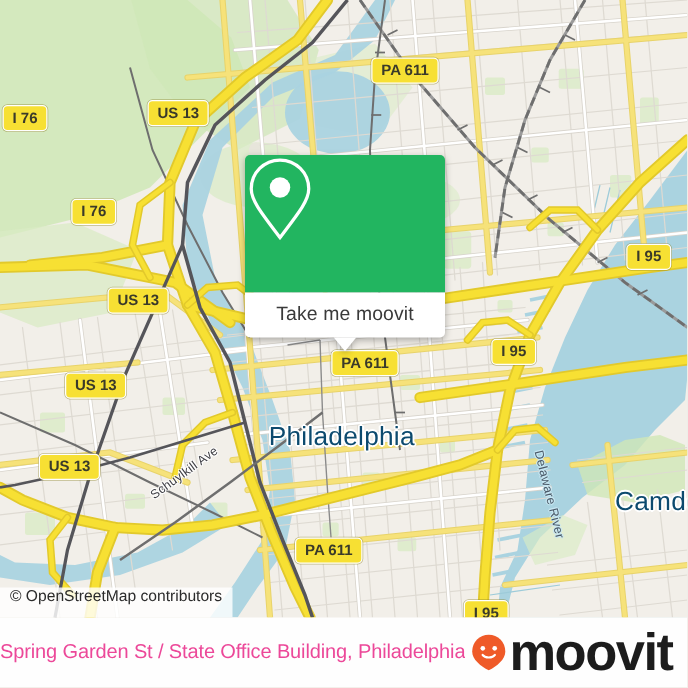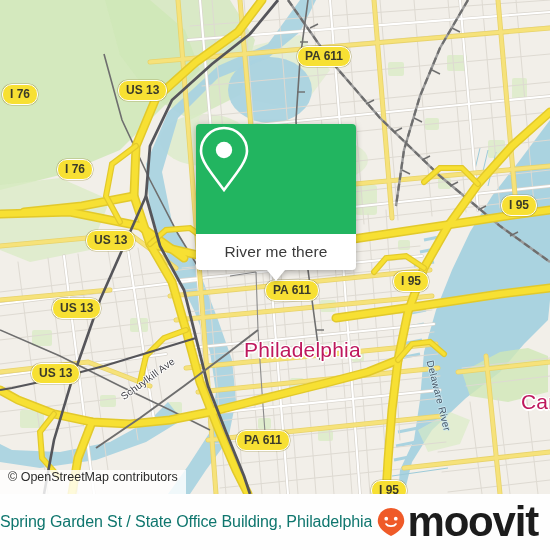--- a/index.html
+++ b/index.html
@@ -10,39 +10,38 @@
   }
   #app{position:relative;width:550px;height:550px;overflow:hidden;background:#f2efe9;}
 
   
   #map{position:absolute;left:0;top:0;width:550px;height:494px;overflow:hidden;background:#f2efe9;}
   #map svg{position:absolute;left:0;top:0;}
 
   
   .maplabel{position:absolute;pointer-events:none;white-space:nowrap;}
   .city-label{
-    font-size:21px;color:#be185d;letter-spacing:.2px;
+    font-size:21px;color:#0c4a6e;letter-spacing:.2px;
     text-shadow:
       1.5px 0 #fff,-1.5px 0 #fff,0 1.5px #fff,0 -1.5px #fff,
       1px 1px #fff,-1px 1px #fff,1px -1px #fff,-1px -1px #fff;
-    margin-left: 29px;
   }
   .river-label{
     font-size:10px;color:#4b5a68;letter-spacing:.3px;
     text-shadow:1px 0 #c9e7f2,-1px 0 #c9e7f2,0 1px #c9e7f2,0 -1px #c9e7f2;
   }
   .street-label{
     font-size:10px;color:#3f3f45;letter-spacing:.2px;
     text-shadow:1px 0 #fff,-1px 0 #fff,0 1px #fff,0 -1px #fff;
   }
 
   
   .shield{
     position:absolute;background:#f7e033;border:1.6px solid #fff;
-    border-radius:10px;color:#3a3a2a;font-weight:bold;font-size:12px;
+    border-radius:4px;color:#3a3a2a;font-weight:bold;font-size:12px;
     line-height:1;padding:3px 7px 4px 7px;
     box-shadow:0 0 0 .6px rgba(140,130,40,.5);
     white-space:nowrap;pointer-events:none;
   }
 
   
   #popup{
     position:absolute;left:196px;top:124px;width:160px;
     filter:drop-shadow(0 2px 3px rgba(0,0,0,.30));
   }
@@ -74,21 +73,21 @@
     font-size:12.5px;color:#2b2b2b;white-space:nowrap;
   }
 
   
   #footer{
     position:absolute;left:0;top:494px;width:550px;height:56px;
     background:rgba(255,255,255,.93);
     display:flex;align-items:center;overflow:hidden;
   }
   #footer-title{
-    font-size:16px;color:#0f766e;flex:0 1 auto;
+    font-size:16px;color:#ec4899;flex:0 1 auto;
     white-space:nowrap;overflow:hidden;letter-spacing:-.1px;
   }
   #brand{
     margin-left:auto;display:flex;align-items:center;padding-right:12px;
   }
   #brand-pin{width:30px;height:30px;margin-right:2px;}
   #brand-name{
     font-size:42px;color:#1c1c1c;letter-spacing:-1.2px;
     font-weight:bold;line-height:1;
   }
@@ -465,21 +464,21 @@
     <div class="shield" style="left:236px;top:430px;">PA 611</div>
     <div class="shield" style="left:371px;top:480px;">I 95</div>
 
     <div id="popup">
       <div id="popup-body">
         <svg width="56" height="70" viewBox="0 0 56 70">
           <path d="M28 4 C15.3 4 5 14.3 5 27 C5 36 12 45 28 66 C44 45 51 36 51 27 C51 14.3 40.7 4 28 4 Z" fill="none" stroke="#ffffff" stroke-width="2.6"></path>
           <circle cx="28" cy="26" r="8.2" fill="#ffffff"></circle>
         </svg>
       </div>
-      <div id="popup-action">River me there</div>
+      <div id="popup-action">Take me moovit</div>
       <div id="popup-tail"></div>
       <div id="popup-stem"></div>
     </div>
 
     <div id="attribution">
       <span>© OpenStreetMap contributors</span>
     </div>
   </div>
 
   <div id="footer">

